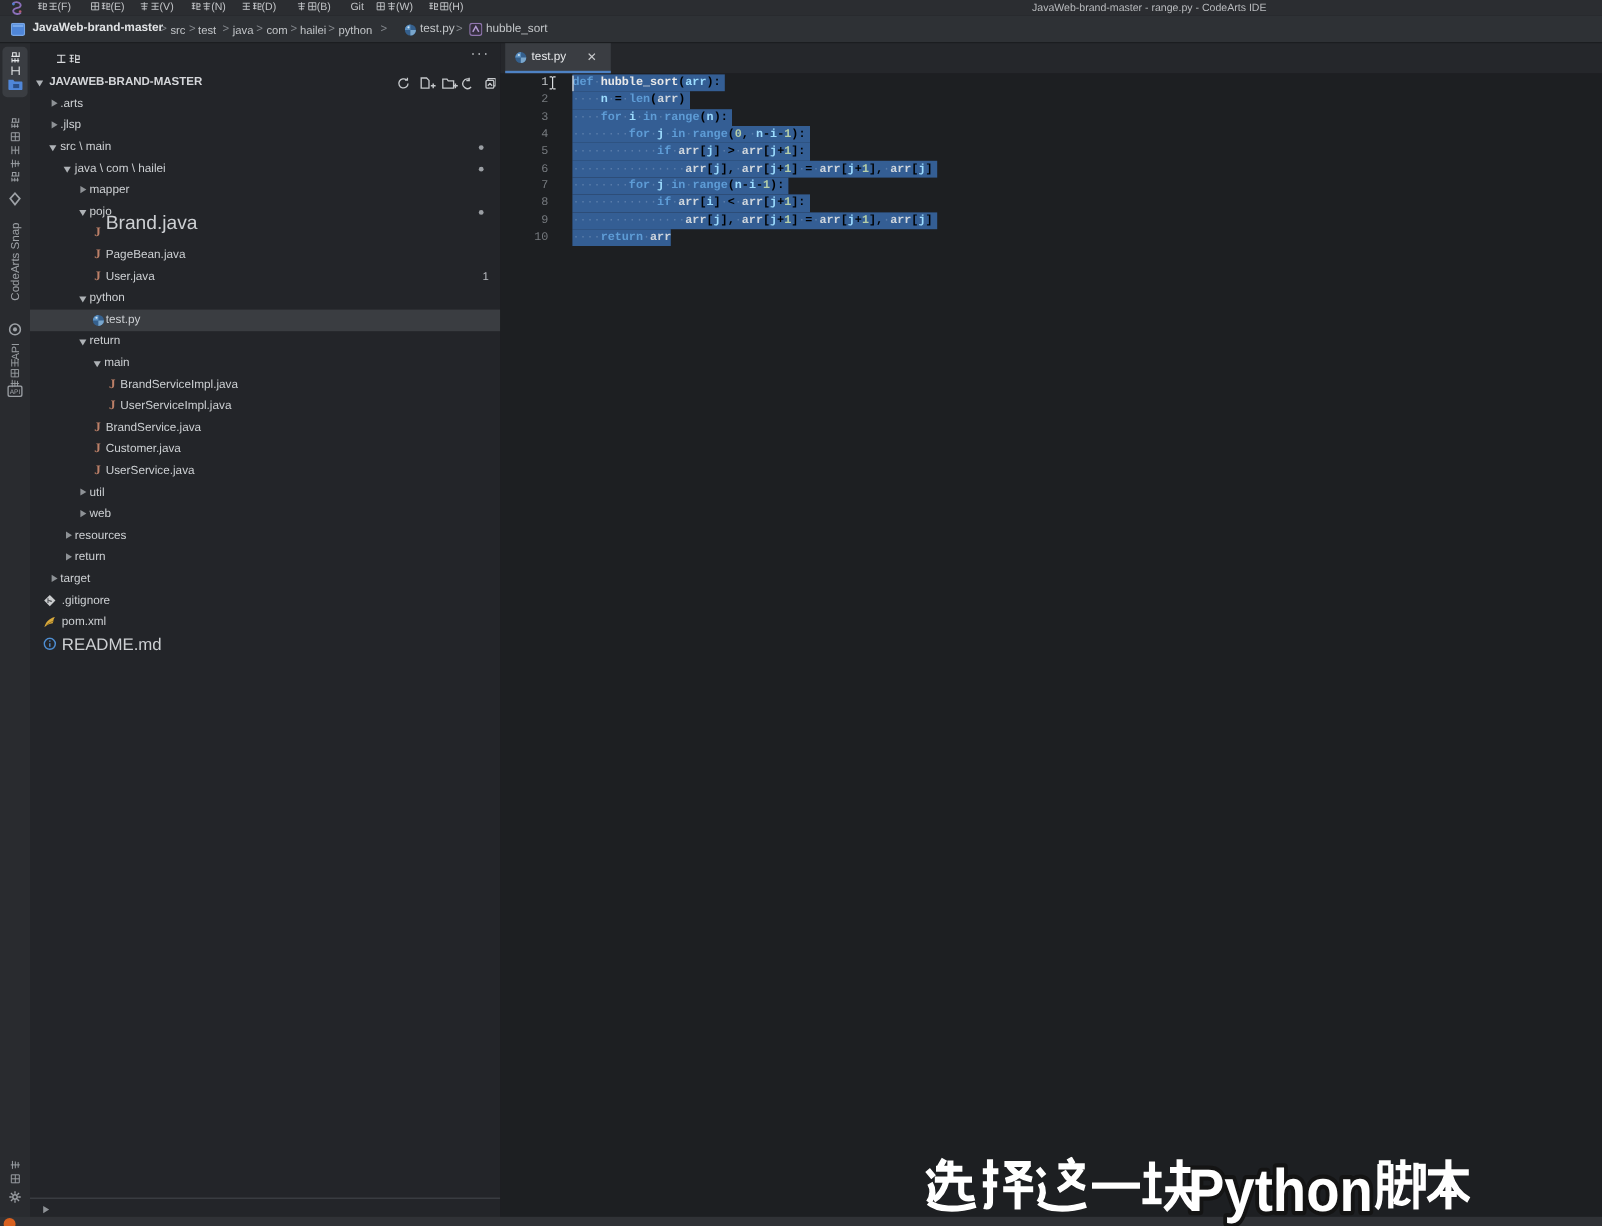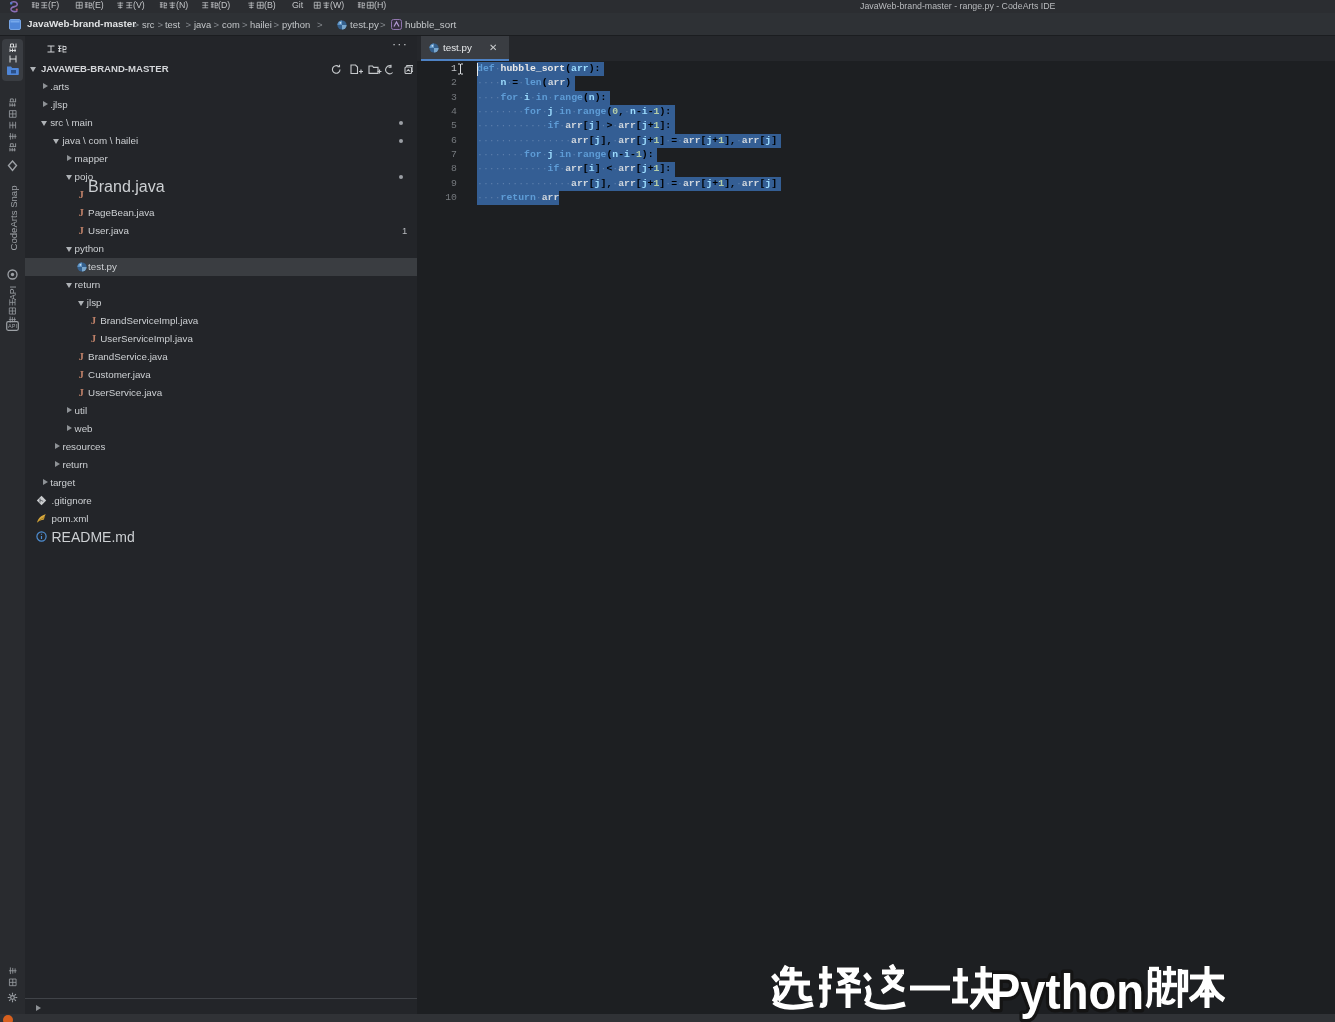--- a/index.html
+++ b/index.html
@@ -219,21 +219,21 @@
     <svg style="position:absolute;left:51.8px;top:225.5px" width="10" height="10" viewBox="0 0 10 10">
       <circle cx="5" cy="5" r="4.6" fill="#35608d"></circle>
       <path d="M5 .4 A4.6 4.6 0 0 0 .4 5 L5 5 Z" fill="#5e93c4"></path>
       <path d="M5 9.6 A4.6 4.6 0 0 0 9.6 5 L5 5 Z" fill="#79a6cc"></path>
       <circle cx="3.4" cy="2.8" r="0.9" fill="#cfe3f2"></circle>
     </svg>
     <div style="position:absolute;left:63.1px;top:222px;font-size:9.8px;color:#cdd0d3;line-height:18px">test.py</div>
     <div style="position:absolute;left:40.6px;top:246.5px;width:0;height:0;border-left:3.6px solid transparent;border-right:3.6px solid transparent;border-top:5px solid #aeb2b6"></div>
     <div style="position:absolute;left:49.6px;top:240px;font-size:9.8px;color:#cdd0d3;line-height:18px;white-space:pre">return</div>
     <div style="position:absolute;left:52.8px;top:264.5px;width:0;height:0;border-left:3.6px solid transparent;border-right:3.6px solid transparent;border-top:5px solid #aeb2b6"></div>
-    <div style="position:absolute;left:61.8px;top:258px;font-size:9.8px;color:#cdd0d3;line-height:18px;white-space:pre">jlsp</div>
+    <div style="position:absolute;left:61.8px;top:258px;font-size:9.8px;color:#cdd0d3;line-height:18px;white-space:pre">main</div>
     <div style="position:absolute;left:64px;top:278px;width:9px;height:12px;font-family:'Liberation Serif',serif;font-weight:bold;font-size:10.8px;color:#bd8068;line-height:12px;text-align:center">J</div>
     <div style="position:absolute;left:75.3px;top:276px;font-size:9.8px;color:#cdd0d3;line-height:18px">BrandServiceImpl.java</div>
     <div style="position:absolute;left:64px;top:296px;width:9px;height:12px;font-family:'Liberation Serif',serif;font-weight:bold;font-size:10.8px;color:#bd8068;line-height:12px;text-align:center">J</div>
     <div style="position:absolute;left:75.3px;top:294px;font-size:9.8px;color:#cdd0d3;line-height:18px">UserServiceImpl.java</div>
     <div style="position:absolute;left:51.8px;top:314px;width:9px;height:12px;font-family:'Liberation Serif',serif;font-weight:bold;font-size:10.8px;color:#bd8068;line-height:12px;text-align:center">J</div>
     <div style="position:absolute;left:63.1px;top:312px;font-size:9.8px;color:#cdd0d3;line-height:18px">BrandService.java</div>
     <div style="position:absolute;left:51.8px;top:332px;width:9px;height:12px;font-family:'Liberation Serif',serif;font-weight:bold;font-size:10.8px;color:#bd8068;line-height:12px;text-align:center">J</div>
     <div style="position:absolute;left:63.1px;top:330px;font-size:9.8px;color:#cdd0d3;line-height:18px">Customer.java</div>
     <div style="position:absolute;left:51.8px;top:350px;width:9px;height:12px;font-family:'Liberation Serif',serif;font-weight:bold;font-size:10.8px;color:#bd8068;line-height:12px;text-align:center">J</div>
     <div style="position:absolute;left:63.1px;top:348px;font-size:9.8px;color:#cdd0d3;line-height:18px">UserService.java</div>

